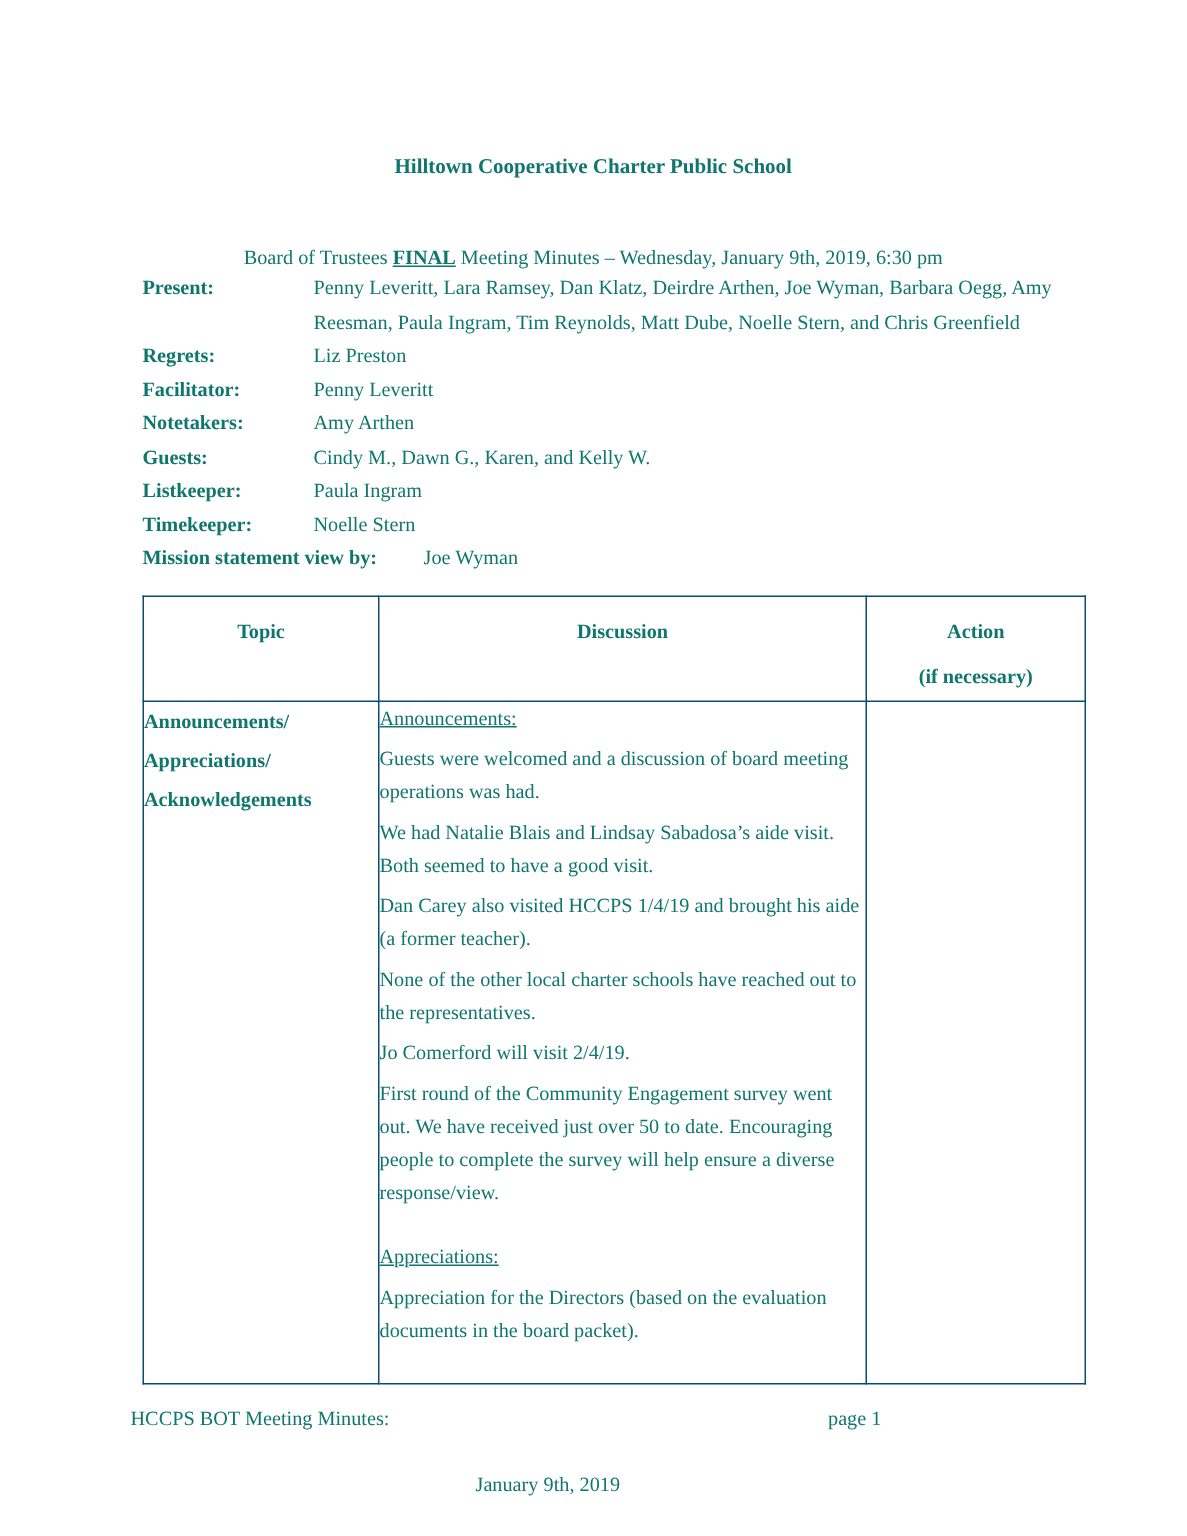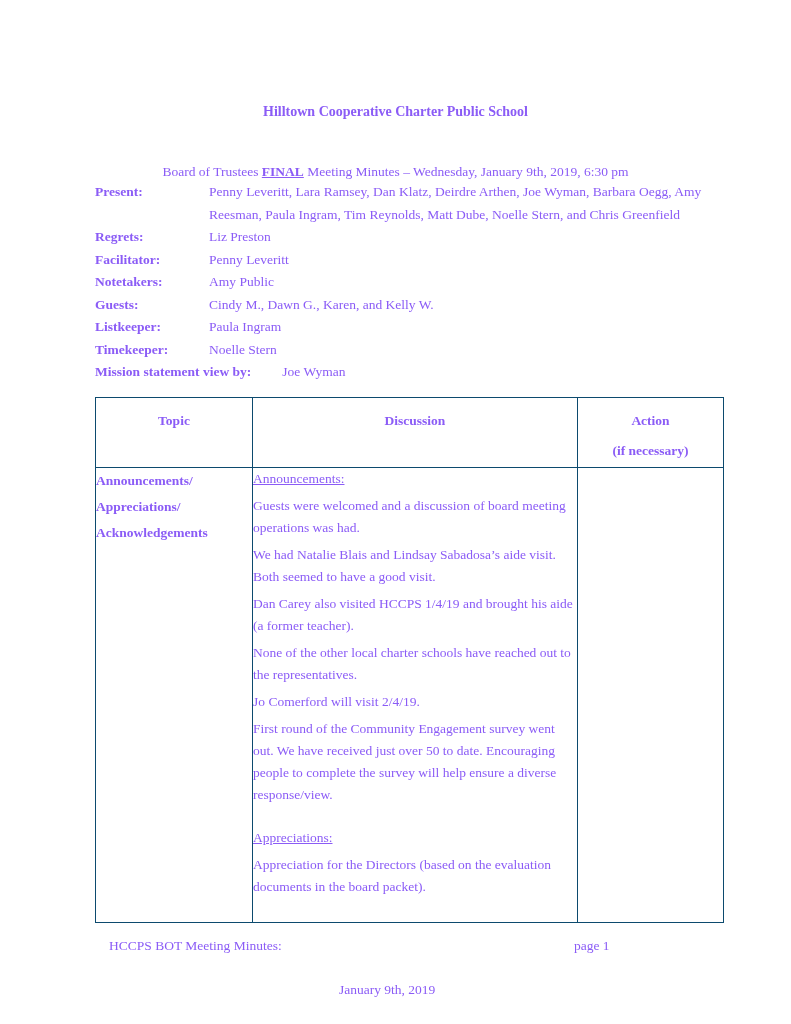--- a/index.html
+++ b/index.html
@@ -1,21 +1,21 @@
 <!DOCTYPE html>
 <html><head>
 <meta charset="utf-8">
 <style>
   html,body { margin:0; padding:0; background:#ffffff; }
   .page {
     position:relative;
     width:791px; height:1024px;
     background:#ffffff;
     font-family:"Liberation Serif","DejaVu Serif",serif;
-    color:#8b5cf6;
+    color:#0f766e;
     font-size:13.5px;
     overflow:hidden;
   }
 
   .title {
     position:absolute; top:104px; left:0; width:100%;
     text-align:center; font-weight:bold; font-size:14px;
   }
   .subtitle {
     position:absolute; top:132px; left:0; width:100%;
@@ -51,21 +51,21 @@
 
   .topic-cell { padding:16px 8px 0 10px; font-weight:bold; }
   .topic-cell div { line-height:26px; }
 
   .discussion-cell { padding:13px 10px 0 10px; }
   .discussion-cell p { margin:0 0 5px 0; line-height:22px; }
   .underline-heading { text-decoration:underline; }
   .section2-heading { margin-top:21px !important; }
 
   .footer {
-    position:absolute; top:937px; left:109px; width:640px;
+    position:absolute; top:937px; left:87px; width:640px;
     display:flex; line-height:18px;
   }
   .f-left  { flex:0 0 230px; }
   .f-center{ flex:0 0 235px;margin-top:44px; }
   .f-right { flex:1; }
 </style>
 </head>
 <body>
 
 <div class="page">
@@ -82,21 +82,21 @@
     <div class="att-row">
       <span class="att-label">Regrets:</span>
       <span class="att-value">Liz Preston</span>
     </div>
     <div class="att-row">
       <span class="att-label">Facilitator:</span>
       <span class="att-value">Penny Leveritt</span>
     </div>
     <div class="att-row">
       <span class="att-label">Notetakers:</span>
-      <span class="att-value">Amy Public</span>
+      <span class="att-value">Amy Arthen</span>
     </div>
     <div class="att-row">
       <span class="att-label">Guests:</span>
       <span class="att-value">Cindy M., Dawn G., Karen, and Kelly W.</span>
     </div>
     <div class="att-row">
       <span class="att-label">Listkeeper:</span>
       <span class="att-value">Paula Ingram</span>
     </div>
     <div class="att-row">

